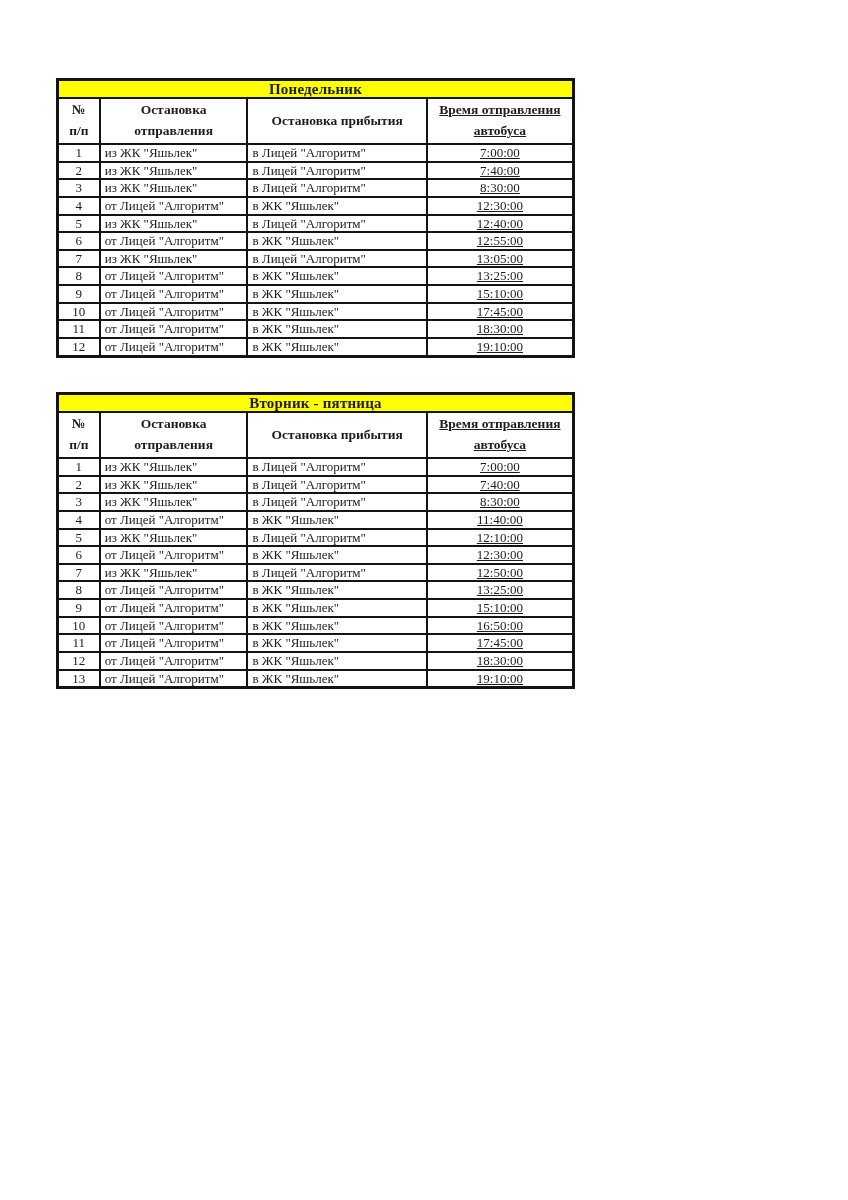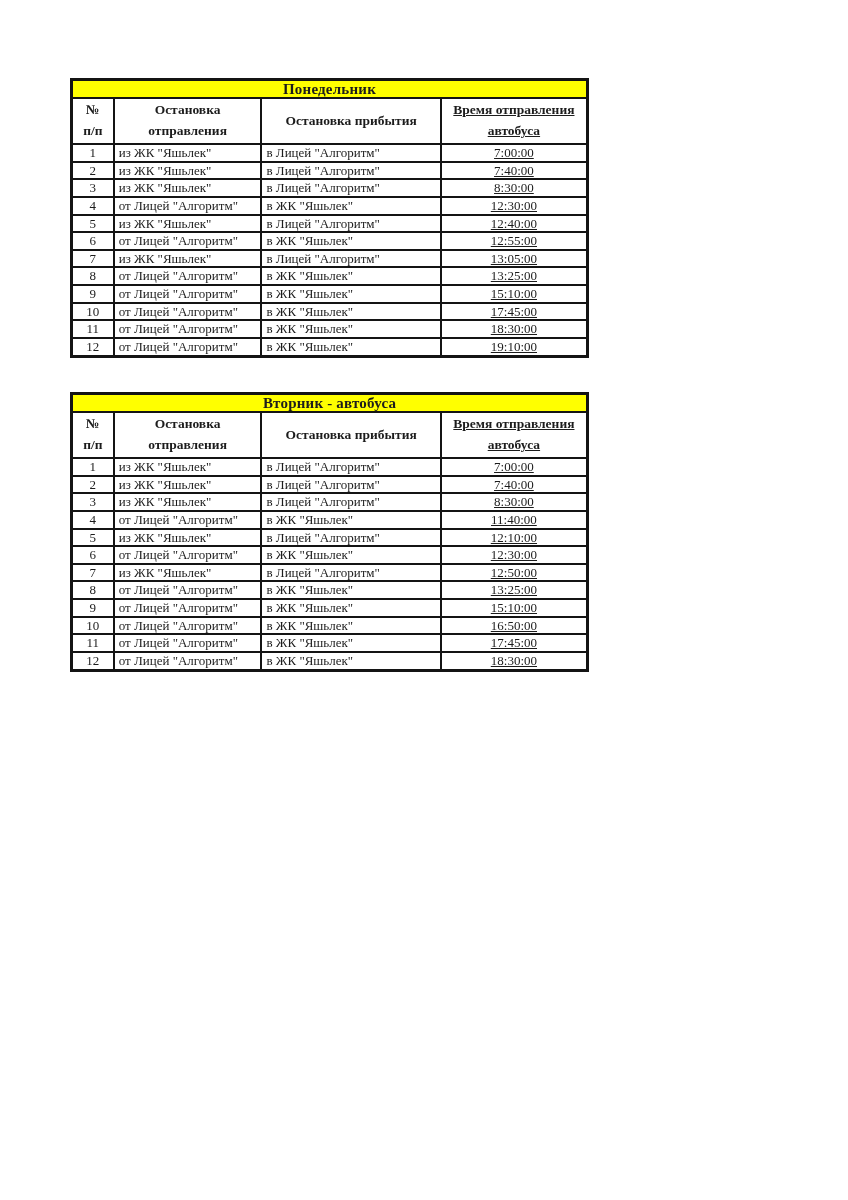--- a/index.html
+++ b/index.html
@@ -13,21 +13,21 @@
     color: #1c1c1c;
   }
   .page {
     position: relative;
     width: 848px;
     height: 1200px;
     overflow: hidden;
   }
   .sched {
     position: absolute;
-    left: 70px;
+    left: 56px;
     width: 519px;
   }
   .sched-1 { top: 78px; }
   .sched-2 { top: 392px; }
 
   table.timetable {
     border-collapse: collapse;
     table-layout: fixed;
     width: 100%;
     border: 3px solid #141414;
@@ -179,21 +179,21 @@
   <section class="sched sched-2">
     <table class="timetable">
       <colgroup>
         <col class="c-num">
           <col class="c-from">
           <col class="c-to">
           <col class="c-time">
       </colgroup>
       <thead>
         <tr>
-          <th colspan="4" class="title-cell">Вторник - автобуса</th>
+          <th colspan="4" class="title-cell">Вторник - пятница</th>
         </tr>
         <tr class="cols">
           <th class="c-num">№ п/п</th>
           <th class="c-from">Остановка отправления</th>
           <th class="c-to">Остановка прибытия</th>
           <th class="c-time">Время отправления автобуса</th>
         </tr>
       </thead>
       <tbody>
 
@@ -262,17 +262,23 @@
           <td class="c-from">от Лицей "Алгоритм"</td>
           <td class="c-to">в ЖК "Яшьлек"</td>
           <td class="c-time">17:45:00</td>
         </tr>
           <tr>
           <td class="c-num">12</td>
           <td class="c-from">от Лицей "Алгоритм"</td>
           <td class="c-to">в ЖК "Яшьлек"</td>
           <td class="c-time">18:30:00</td>
         </tr>
+          <tr>
+          <td class="c-num">13</td>
+          <td class="c-from">от Лицей "Алгоритм"</td>
+          <td class="c-to">в ЖК "Яшьлек"</td>
+          <td class="c-time">19:10:00</td>
+        </tr>
         </tbody>
     </table>
   </section>
 
 </div>
 
 </body></html>

